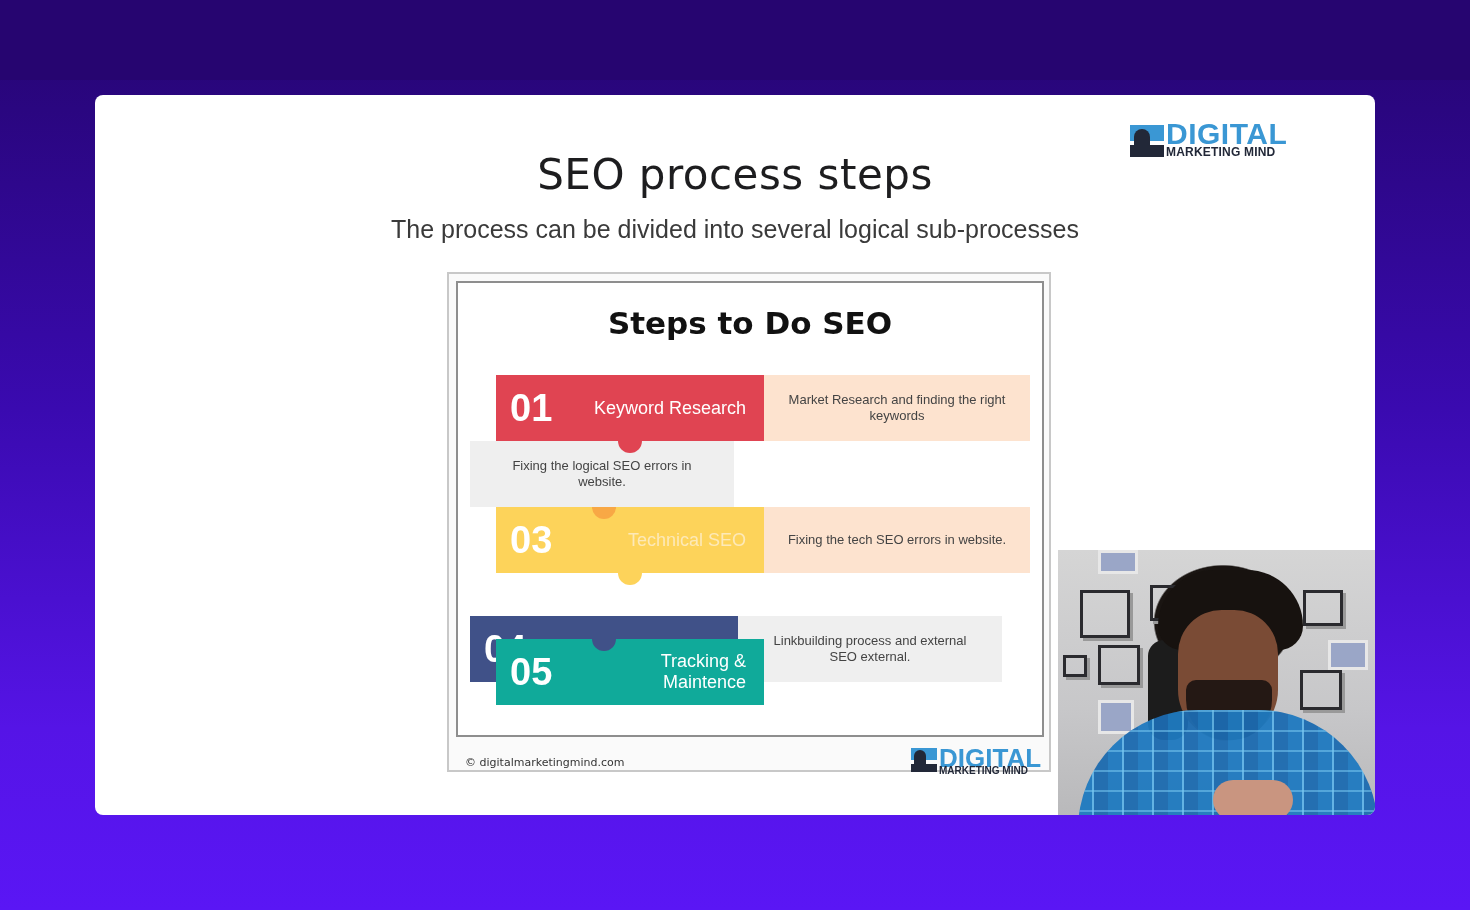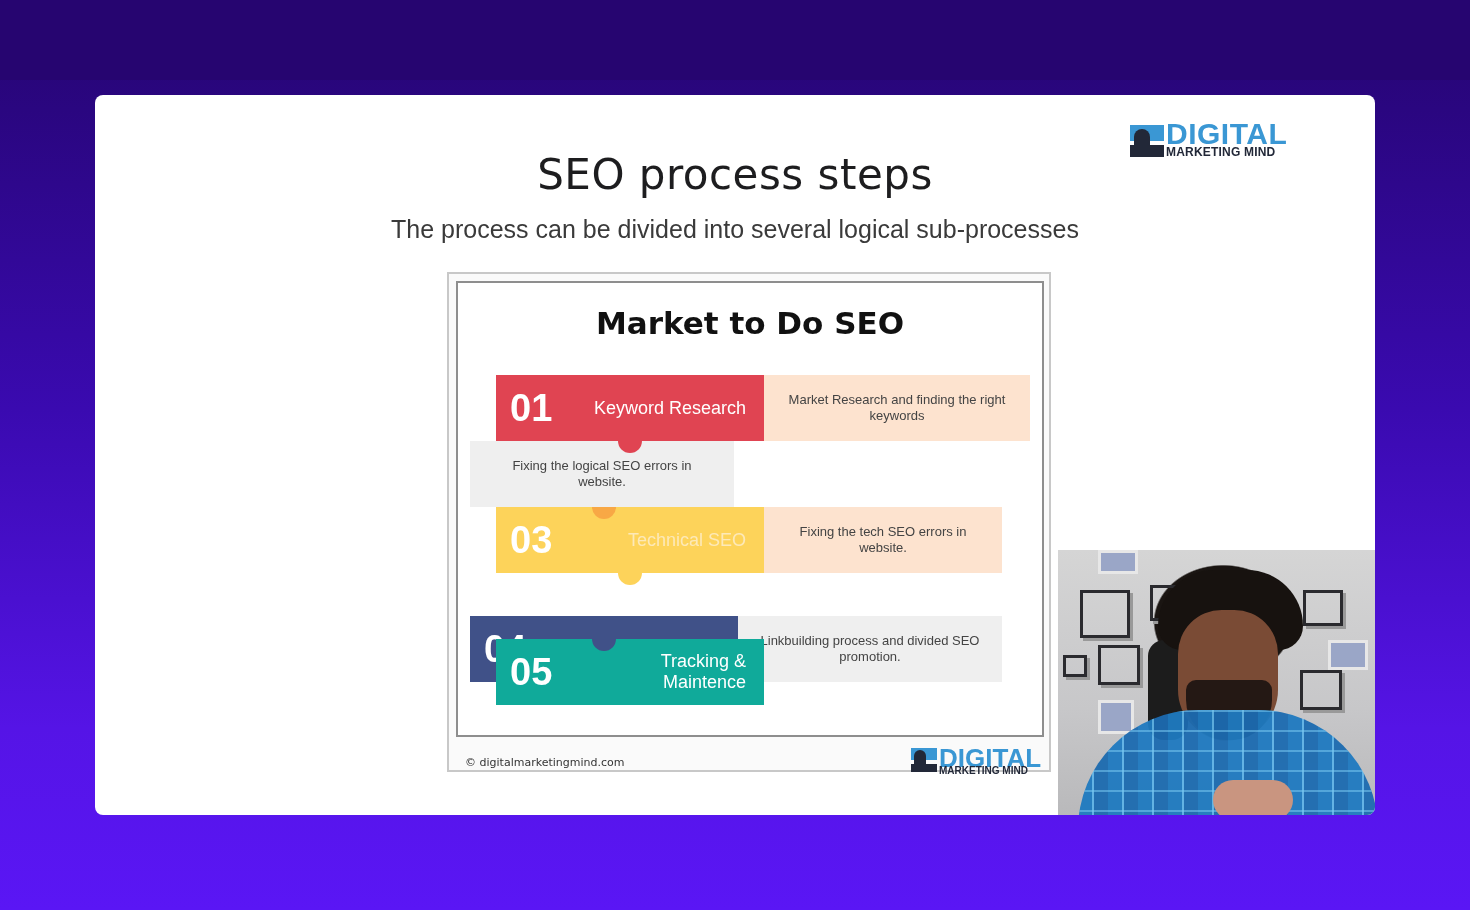--- a/index.html
+++ b/index.html
@@ -146,51 +146,51 @@
       <span class="big">DIGITAL</span>
       <span class="small">MARKETING MIND</span>
     </div>
   </div>
 
   <h1 class="slide-title">SEO process steps</h1>
   <p class="slide-subtitle">The process can be divided into several logical sub-processes</p>
 
   <div class="infographic">
     <div class="infographic-inner">
-      <div class="info-title">Market to Do SEO</div>
+      <div class="info-title">Steps to Do SEO</div>
 
       <div class="step" style="left:38px; top:92px;">
         <div class="label-block" style="width:268px; background:#e04452;">
           <span class="num">01</span>
           <span class="name">Keyword Research</span>
         </div>
         <div class="desc-block" style="width:266px; background:#fde3cf;">Market Research and finding the right keywords</div>
       </div>
       <div class="tab" style="left:160px; top:158px; background:#e04452;"></div>
 
       <div class="step" style="left:12px; top:158px;">
         <div class="desc-block" style="width:264px; background:#efefef;">Fixing the logical SEO errors in website.</div>
       </div>
       <div class="tab" style="left:134px; top:224px; background:#f8a845;"></div>
 
       <div class="step" style="left:38px; top:224px;">
         <div class="label-block" style="width:268px; background:#fdd35a;">
           <span class="num">03</span>
           <span class="name" style="color:#fde9b8;">Technical SEO</span>
         </div>
-        <div class="desc-block" style="width:238px; background:#fde3cf;">Fixing the tech SEO errors in website.</div>
+        <div class="desc-block" style="width:266px; background:#fde3cf;">Fixing the tech SEO errors in website.</div>
       </div>
       <div class="tab" style="left:160px; top:290px; background:#fdd35a;"></div>
 
       <div class="step" style="left:12px; top:290px;margin-top:43px;">
         <div class="label-block" style="width:268px; background:#405188;">
           <span class="num">04</span>
           <span class="name">Off-page SEO</span>
         </div>
-        <div class="desc-block" style="width:264px; background:#efefef;">Linkbuilding process and divided SEO promotion.</div>
+        <div class="desc-block" style="width:264px; background:#efefef;">Linkbuilding process and external SEO external.</div>
       </div>
       <div class="tab" style="left:134px; top:356px; background:#405188;"></div>
 
       <div class="step" style="left:38px; top:356px;">
         <div class="label-block" style="width:268px; background:#10aa9a;">
           <span class="num">05</span>
           <span class="name">Tracking &amp; Maintence</span>
         </div>
       </div>
     </div>

